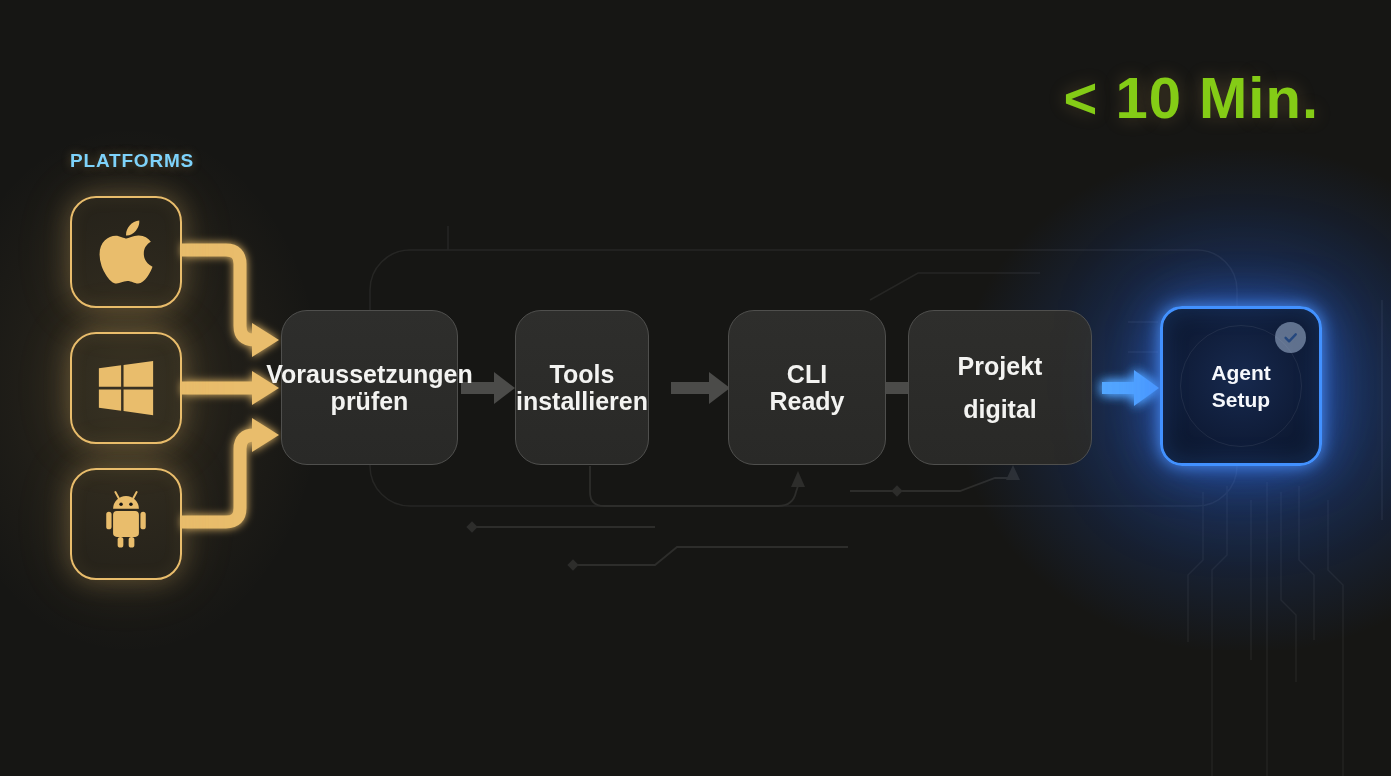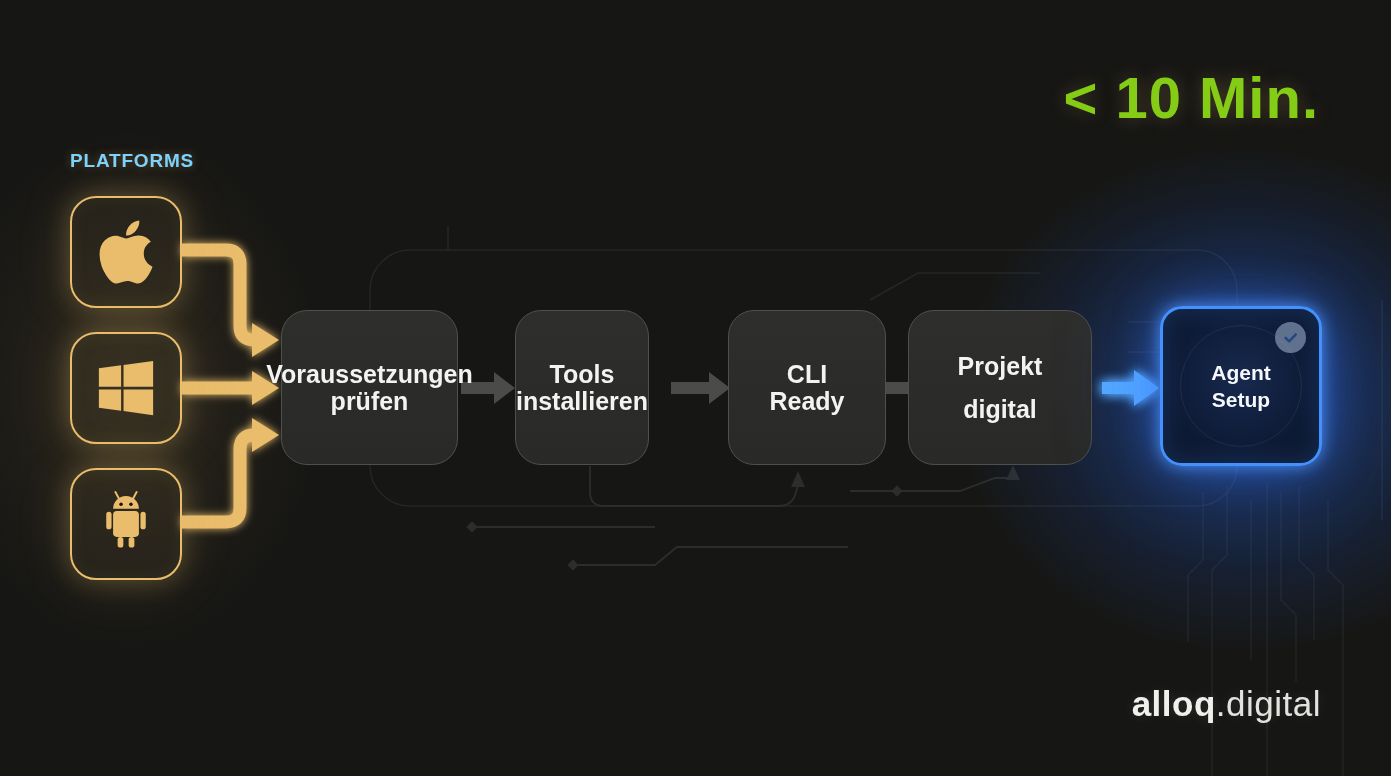--- a/index.html
+++ b/index.html
@@ -240,17 +240,14 @@
     <div class="agent-ring"></div>
     <div class="agent-badge">
       <svg viewBox="0 0 30 30" width="21" height="21">
         <path d="M8 15.5 l5 5 l9.5 -10" fill="none" stroke="#24477e" stroke-width="3.4" stroke-linecap="round" stroke-linejoin="round"></path>
       </svg>
     </div>
     <span class="agent-label">Agent</span>
     <span class="agent-label">Setup</span>
   </div>
 
-  <div class="brand">
-    <span class="b">alloq</span><span class="l">.digital</span>
-  </div>
 
 </div>
 
 </body></html>

